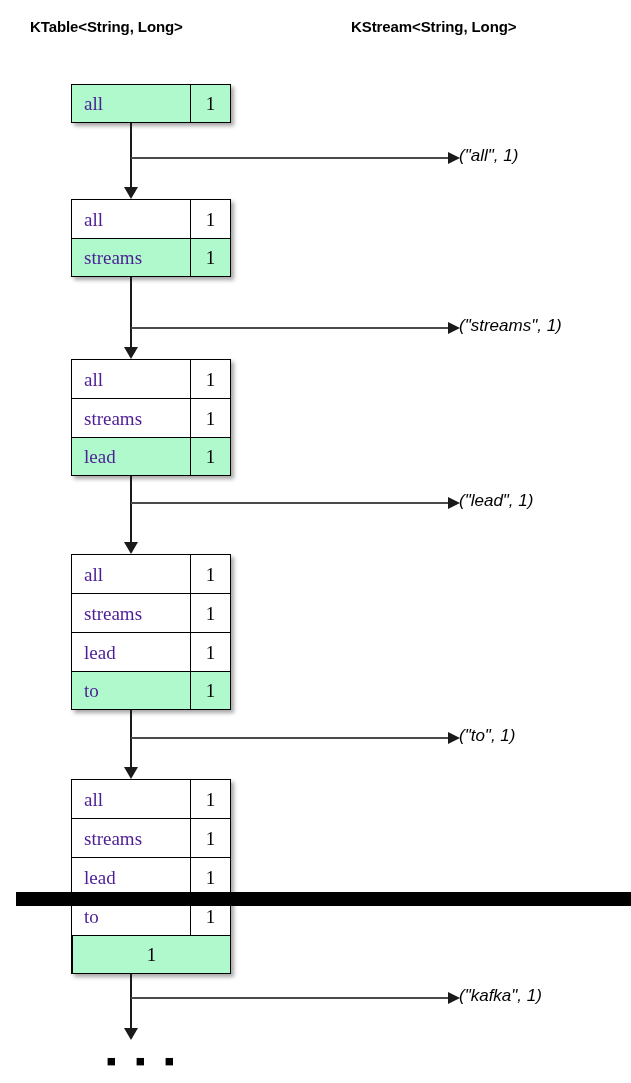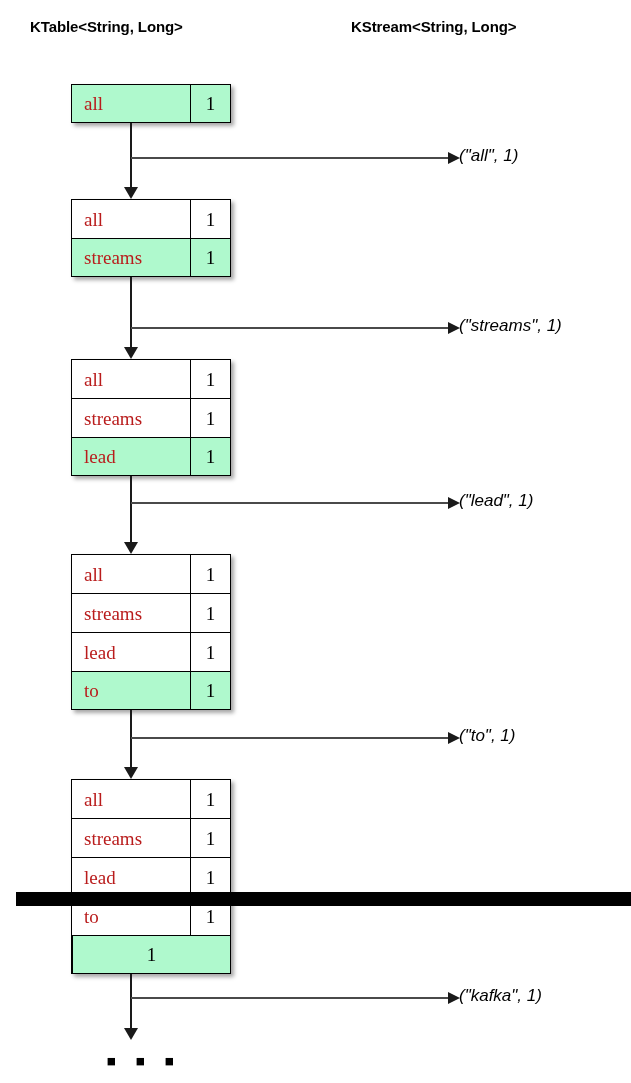--- a/index.html
+++ b/index.html
@@ -60,21 +60,21 @@
     background: #aff9cd;
   }
   .cell-key {
     flex: 0 0 118px;
     box-sizing: border-box;
     display: flex;
     align-items: center;
     padding-left: 12px;
     font-size: 19px;
     line-height: 1;
-    color: #b91c1c;
+    color: #4c1d95;
   }
   .cell-val {
     flex: 1 1 auto;
     box-sizing: border-box;
     border-left: 1.6px solid #000;
     display: flex;
     align-items: center;
     justify-content: center;
     font-size: 19px;
     line-height: 1;

